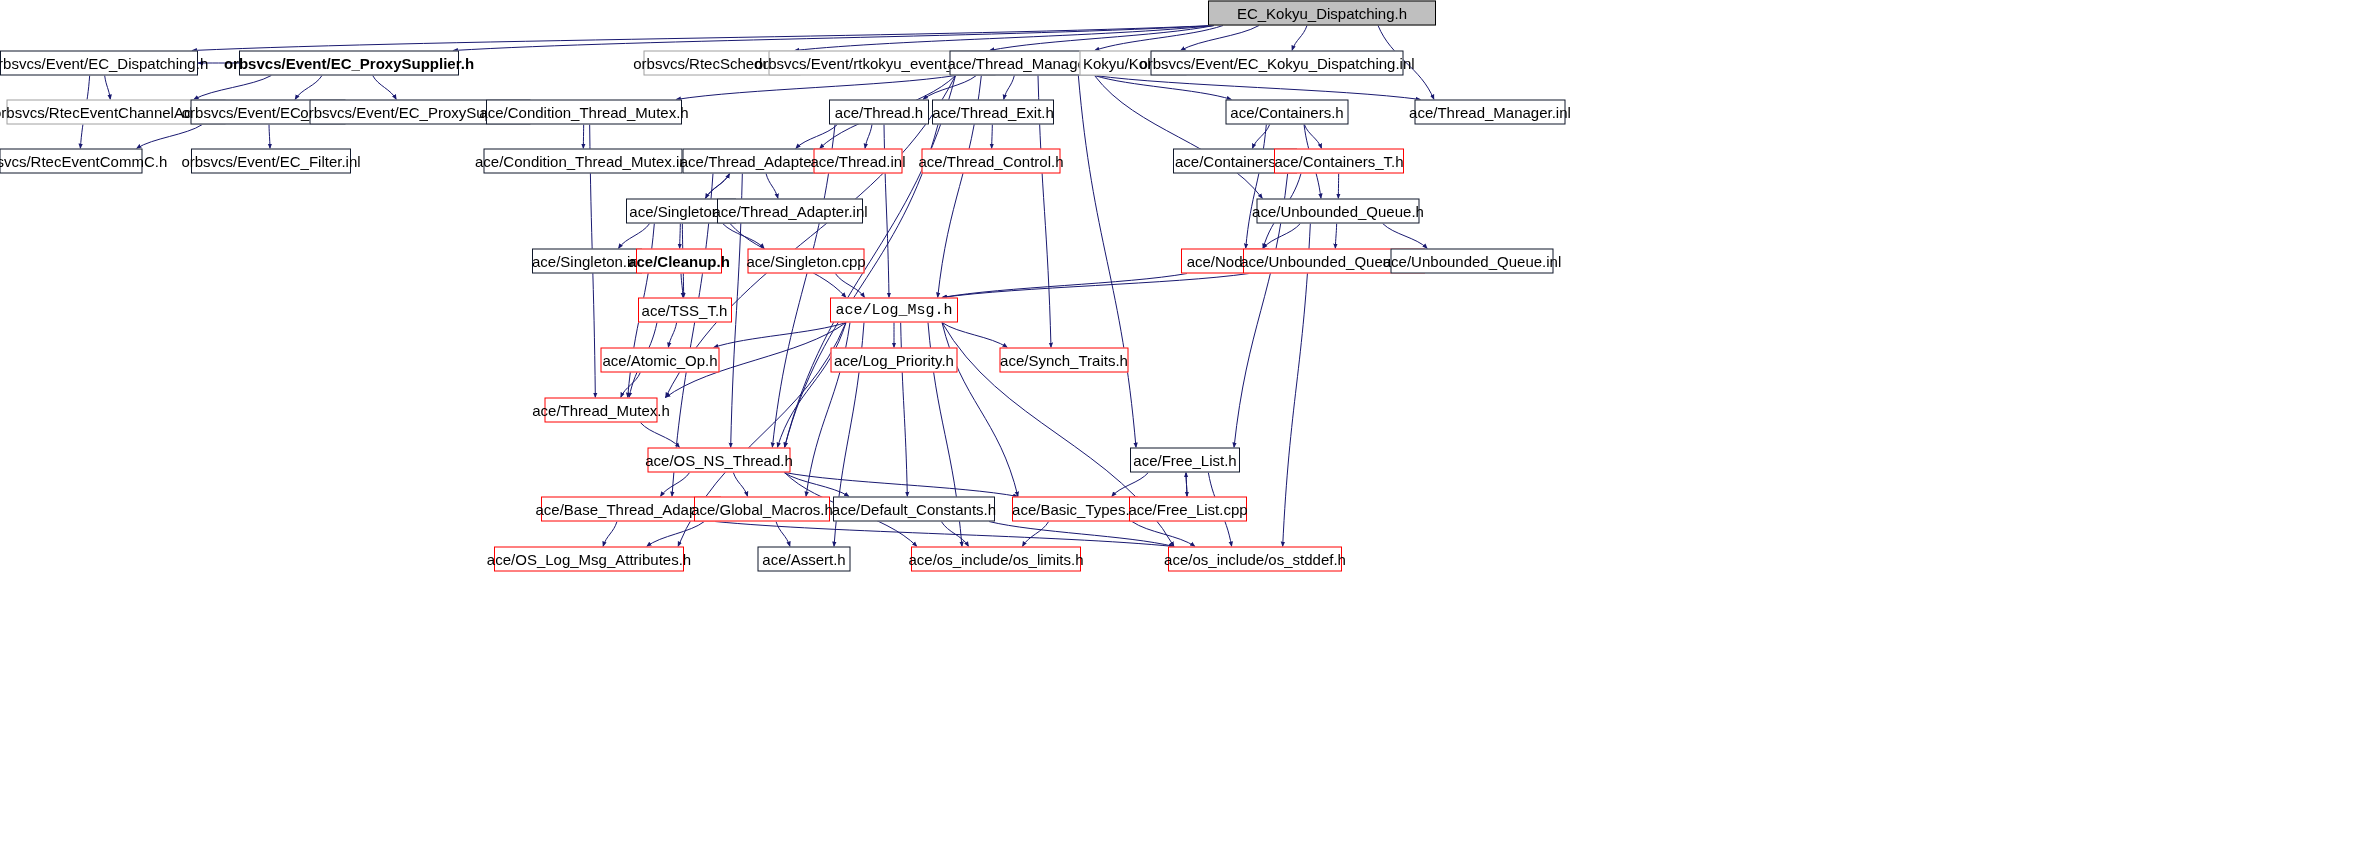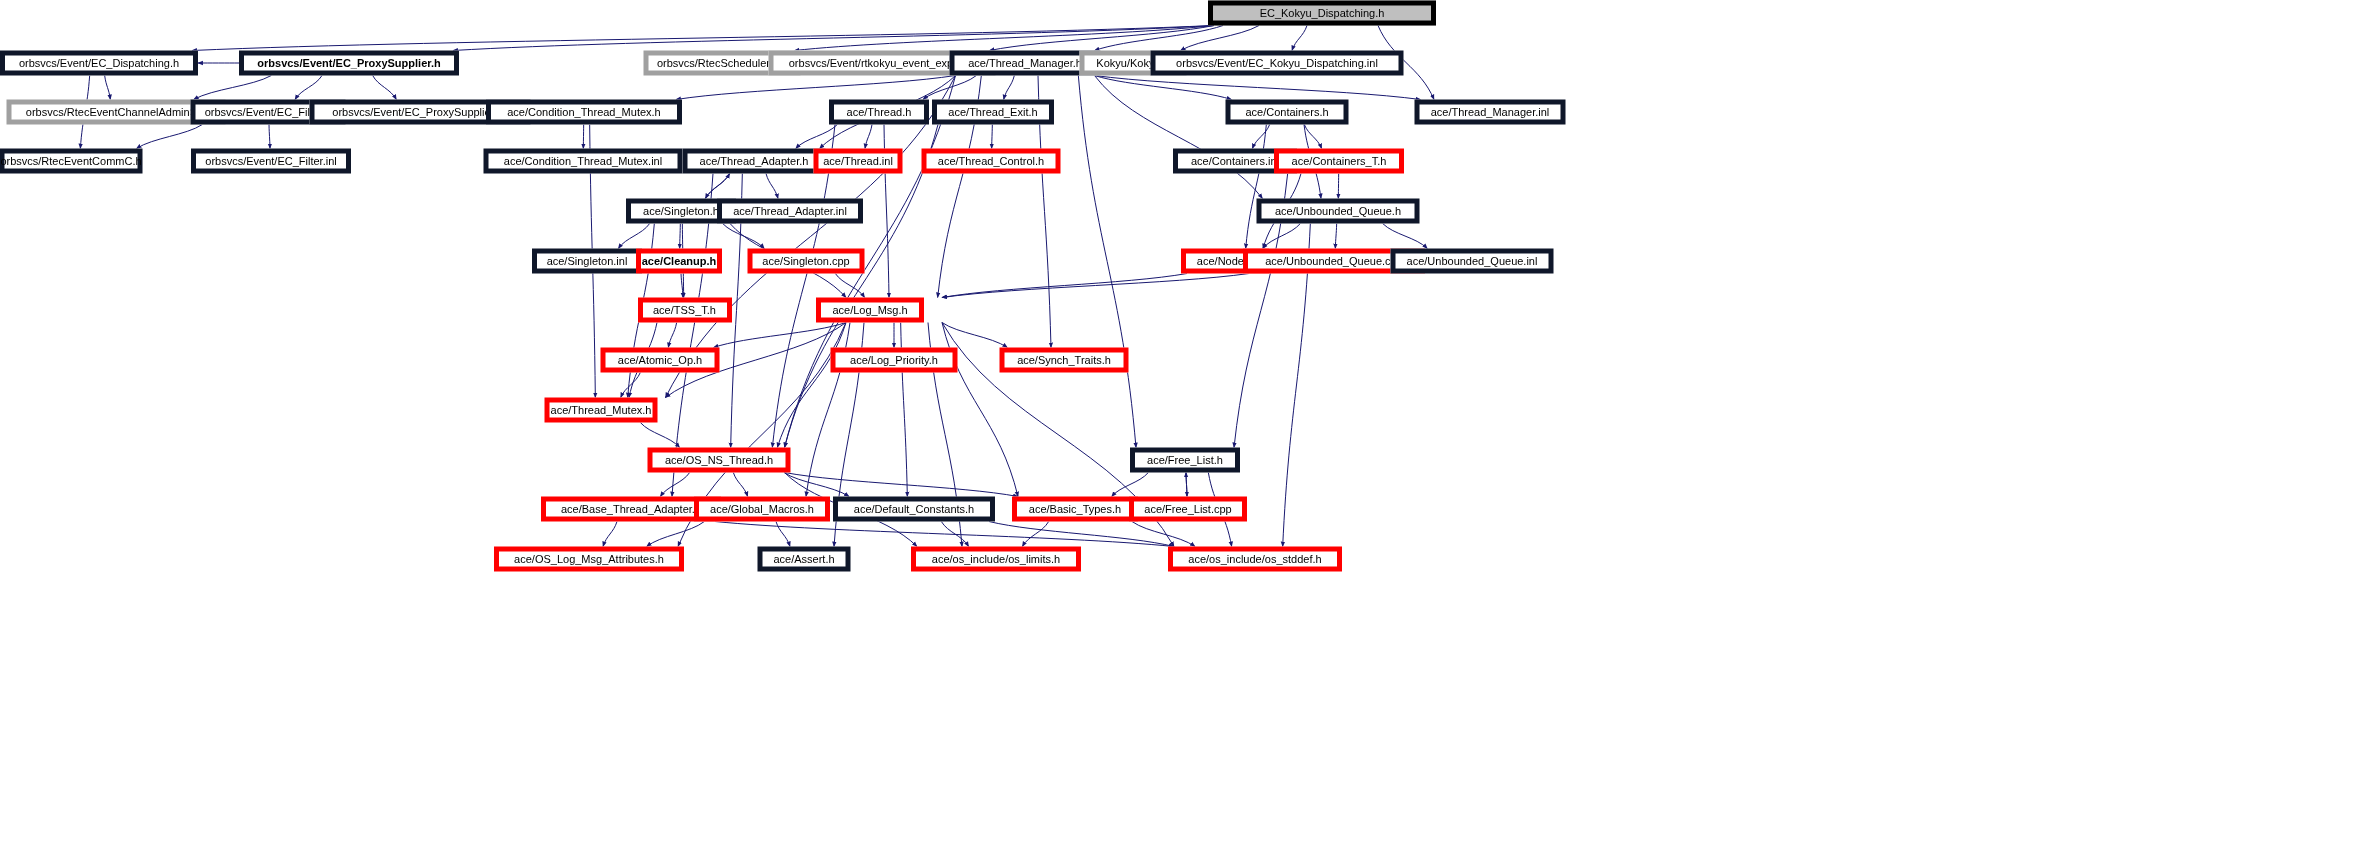--- a/index.html
+++ b/index.html
@@ -1,20 +1,20 @@
 <!DOCTYPE html>
 <html><head>
 <meta charset="utf-8">
 <style>
   html,body{margin:0;padding:0;background:#ffffff;}
   #canvas{position:relative;width:2360px;height:859px;background:#ffffff;
           font-family:"Liberation Sans","DejaVu Sans",sans-serif;overflow:hidden;}
   #edges{position:absolute;left:0;top:0;width:2360px;height:859px;}
-  .node{position:absolute;box-sizing:border-box;border:5px solid #0f172a;
-        background:#ffffff;color:#000000;font-size:11px;line-height:1;
+  .node{position:absolute;box-sizing:border-box;border:1px solid #0f172a;
+        background:#ffffff;color:#000000;font-size:15px;line-height:1;
         display:flex;align-items:center;justify-content:center;
         white-space:nowrap;padding:0 7px;height:25px;transform:translate(-50%,-50%);}
   .node.red{border-color:#ff0000;}
   .node.gray{border-color:#a0a0a0;}
   .node.root{background:#bfbfbf;border-color:#000000;}
 </style>
 </head>
 <body>
 
 <div id="canvas">
@@ -216,21 +216,21 @@
       </div>
       <div class="node red" style="left: 1334px; top: 261px; width: 182px;">
         <span>ace/Unbounded_Queue.cpp</span>
       </div>
       <div class="node" style="left: 1472px; top: 261px; width: 163px;">
         <span>ace/Unbounded_Queue.inl</span>
       </div>
       <div class="node red" style="left: 685px; top: 310px; width: 94px; padding-left: 6px;">
         <span>ace/TSS_T.h</span>
       </div>
-      <div class="node red" style="left: 870px; top: 310px; width: 108px;">
+      <div class="node red" style="left: 894px; top: 310px; width: 128px; font-family: Liberation Mono, monospace;">
         <span>ace/Log_Msg.h</span>
       </div>
       <div class="node red" style="left: 660px; top: 360px; width: 119px;">
         <span>ace/Atomic_Op.h</span>
       </div>
       <div class="node red" style="left: 894px; top: 360px; width: 127px;">
         <span>ace/Log_Priority.h</span>
       </div>
       <div class="node red" style="left: 1064px; top: 360px; width: 129px;">
         <span>ace/Synch_Traits.h</span>

